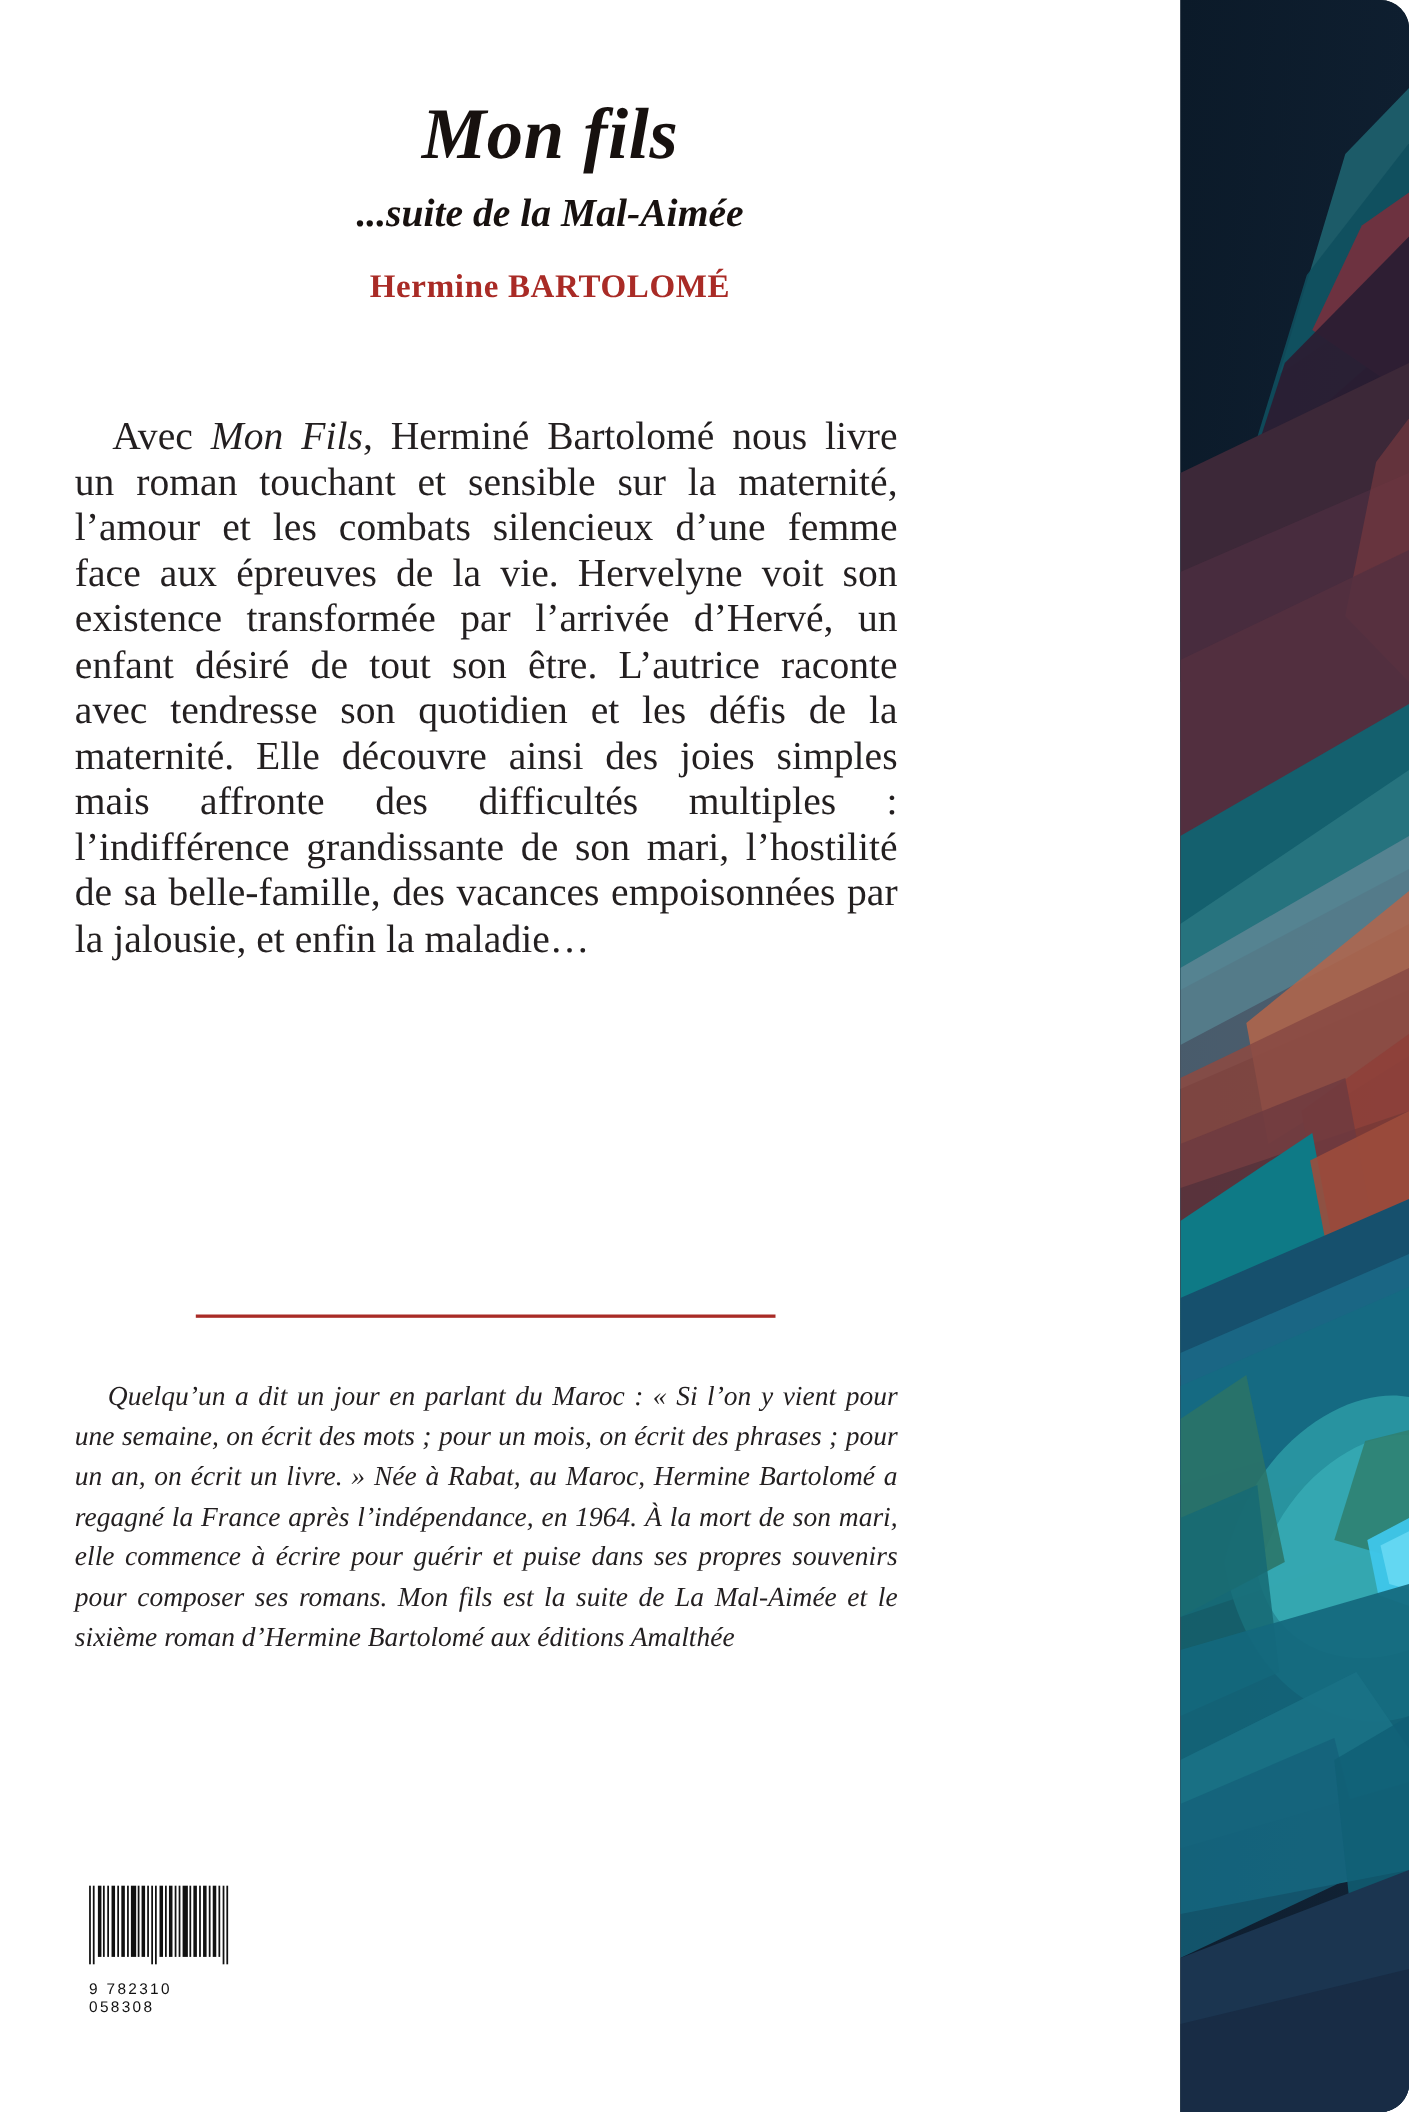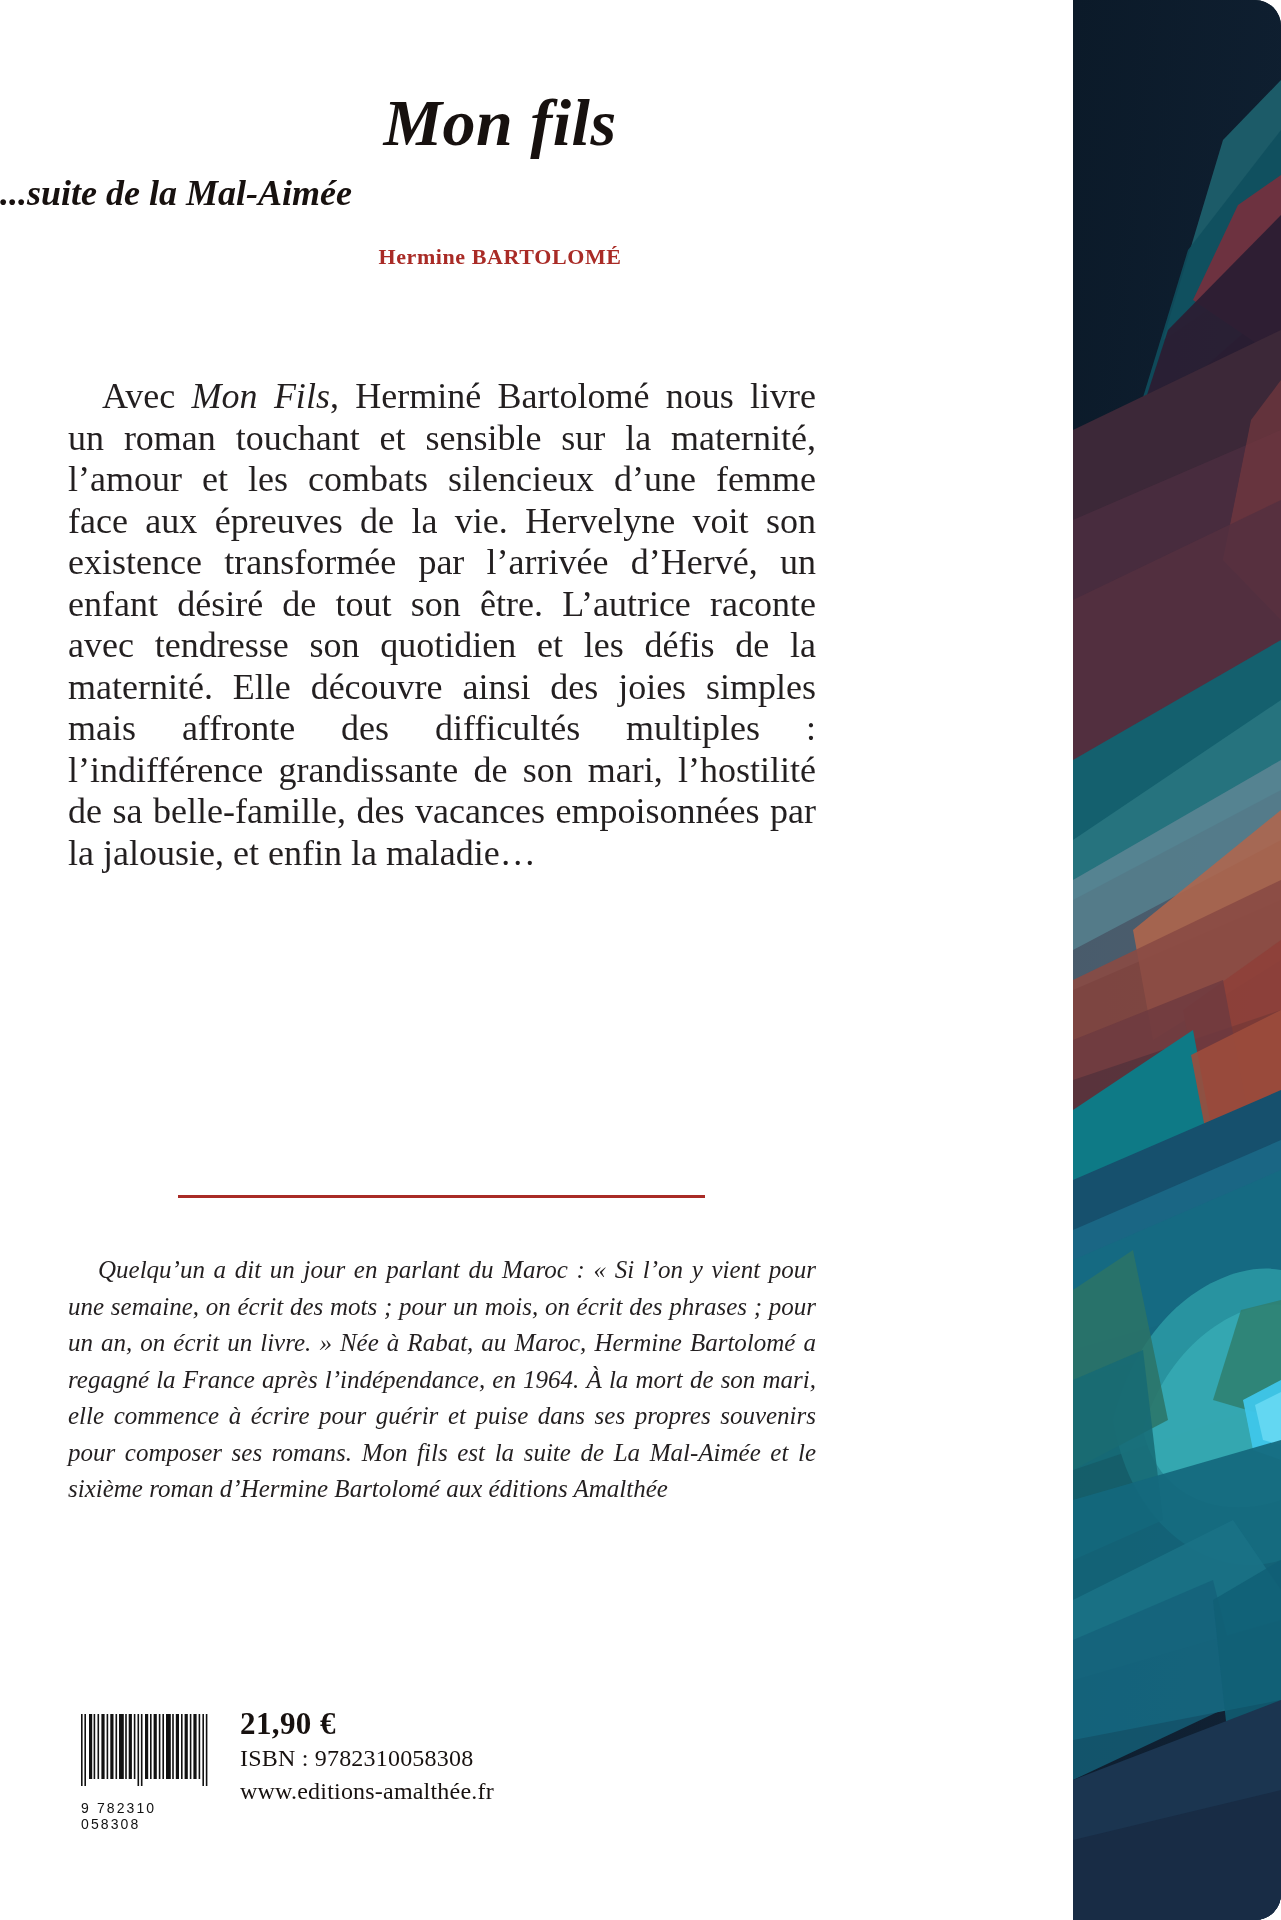--- a/index.html
+++ b/index.html
@@ -49,33 +49,34 @@
     font-style: italic;
     color: #17110f;
     letter-spacing: 0.5px;
     line-height: 1.05;
   }
   .subtitle {
     position: absolute;
     top: 172px;
     left: 0;
     width: 1000px;
+    text-align: center;
     font-size: 36px;
     font-weight: bold;
     font-style: italic;
     color: #17110f;
     letter-spacing: 0px;
   }
   .author {
     position: absolute;
     top: 244px;
     left: 0;
     width: 1000px;
     text-align: center;
-    font-size: 22px;
+    font-size: 30px;
     font-weight: bold;
     color: #a92b26;
     letter-spacing: 0.6px;
   }
 
   .blurb {
     position: absolute;
     left: 68px;
     top: 376px;
     width: 748px;
@@ -209,25 +210,20 @@
           <rect x="111.8" y="0" width="1.6" height="65"></rect>
           <rect x="115.4" y="0" width="3.2" height="65"></rect>
           <rect x="120.6" y="0" width="1.6" height="65"></rect>
           <rect x="124.4" y="0" width="1.6" height="72"></rect>
           <rect x="127.8" y="0" width="1.6" height="72"></rect>
         </g>
       </svg>
       <div class="bc-num">9 782310 058308</div>
     </div>
 
-    <div class="pubinfo">
-      <div class="price">21,90 €</div>
-      <div class="isbn">ISBN : 9782310058308</div>
-      <div class="weburl">www.editions-amalthée.fr</div>
-    </div>
 
   </div>
 
   <div class="art-strip">
     <svg viewBox="0 0 208 1920" preserveAspectRatio="none">
       <defs>
         <linearGradient id="gTop" x1="0" y1="0" x2="1" y2="1">
           <stop offset="0%" stop-color="#0b1a29"></stop>
           <stop offset="100%" stop-color="#122336"></stop>
         </linearGradient>

